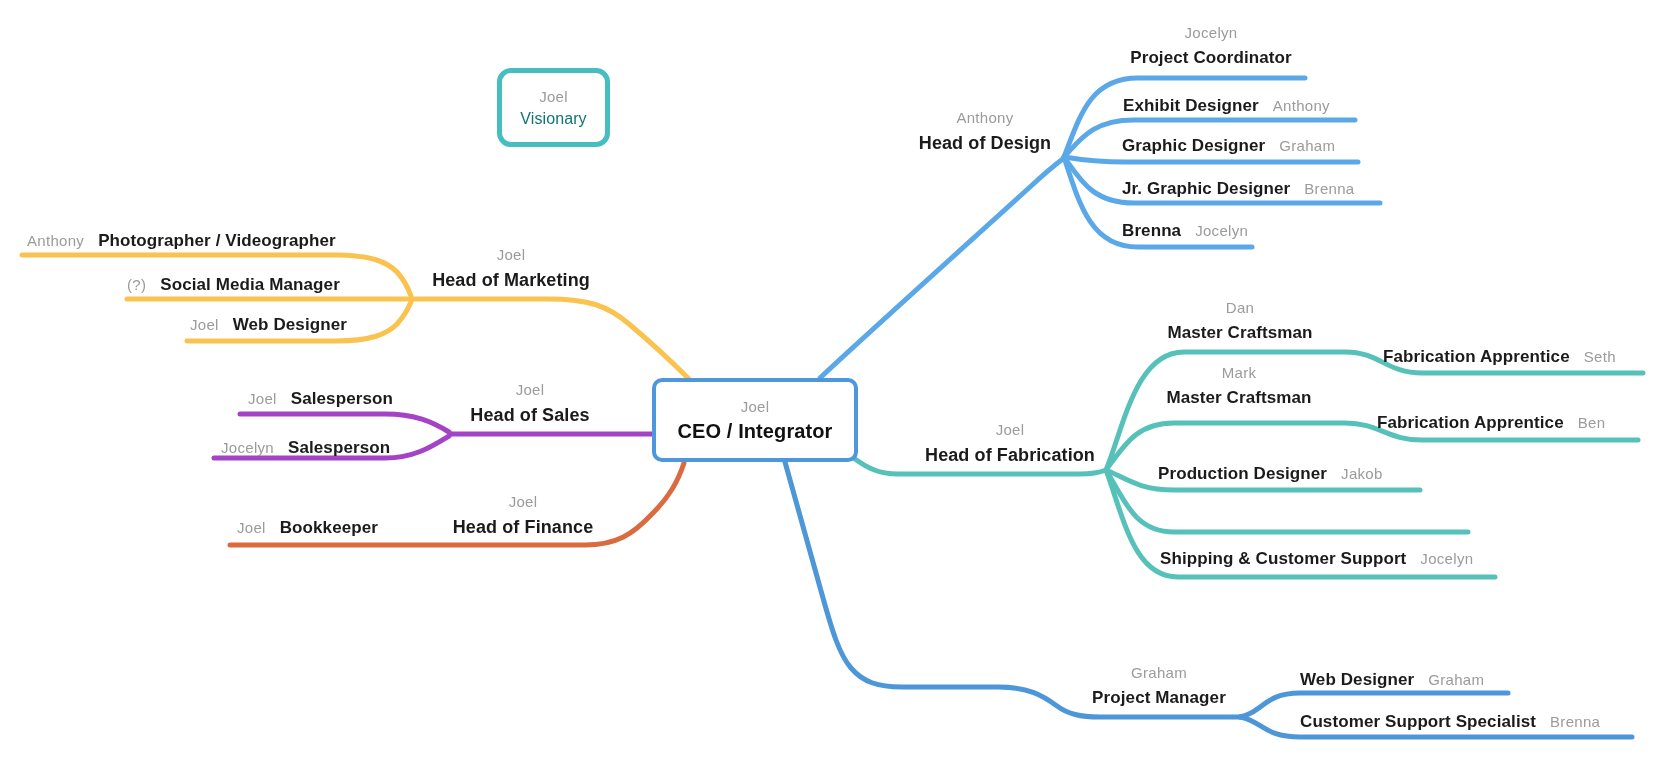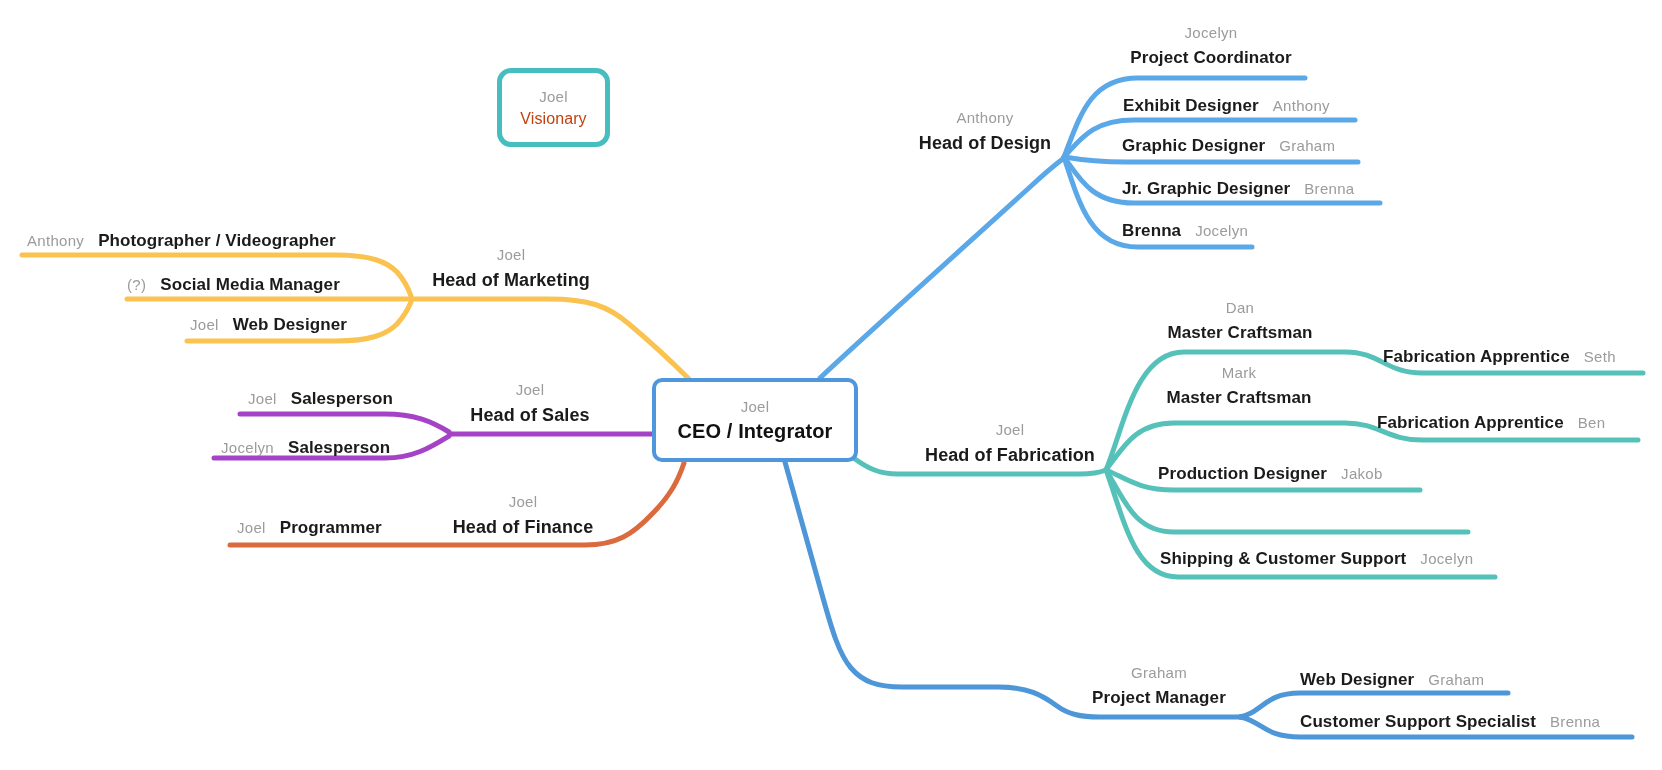--- a/index.html
+++ b/index.html
@@ -19,21 +19,21 @@
   .parent .role{font-size:18px;}
   .box{
     position:absolute;display:flex;flex-direction:column;
     align-items:center;justify-content:center;gap:5px;
     background:#ffffff;box-sizing:border-box;
   }
   #visionary-box{
     left:497px;top:68px;width:113px;height:79px;
     border:5px solid #46BEC0;border-radius:14px;
   }
-  #visionary-box .role{font-size:16px;font-weight:400;color:#c2410c;}
+  #visionary-box .role{font-size:16px;font-weight:400;color:#0f766e;}
   #ceo-box{
     left:652px;top:378px;width:206px;height:84px;
     border:4px solid #4E97DC;border-radius:10px;
   }
   #ceo-box .role{font-size:20px;font-weight:700;color:#111;}
 </style>
 </head>
 <body>
 
 <div id="canvas">
@@ -121,21 +121,21 @@
     <span class="name">Jocelyn</span>
     <span class="role">Salesperson</span>
   </div>
 
   <div class="node col parent" style="left:450px;top:493px;width:146px;">
     <span class="name">Joel</span>
     <span class="role">Head of Finance</span>
   </div>
   <div class="node row" style="left:237px;top:518px;">
     <span class="name">Joel</span>
-    <span class="role">Programmer</span>
+    <span class="role">Bookkeeper</span>
   </div>
 
   <div class="node col parent" style="left:918px;top:109px;width:134px;">
     <span class="name">Anthony</span>
     <span class="role">Head of Design</span>
   </div>
   <div class="node col" style="left:1123px;top:24px;width:176px;">
     <span class="name">Jocelyn</span>
     <span class="role">Project Coordinator</span>
   </div>

